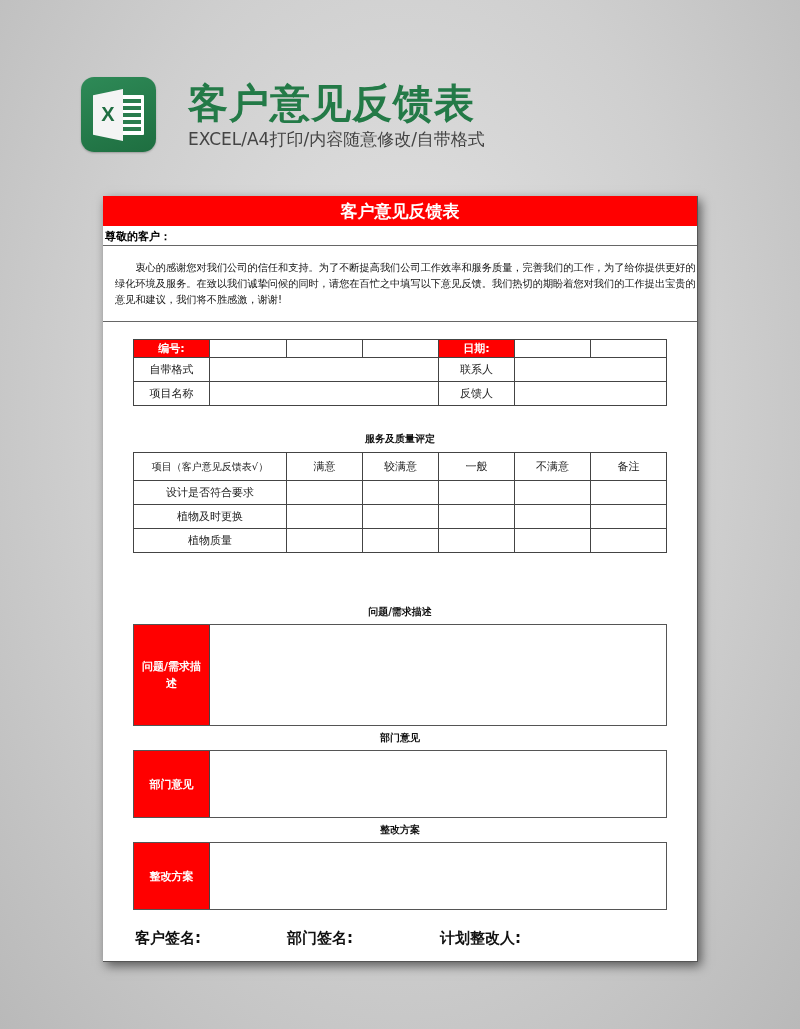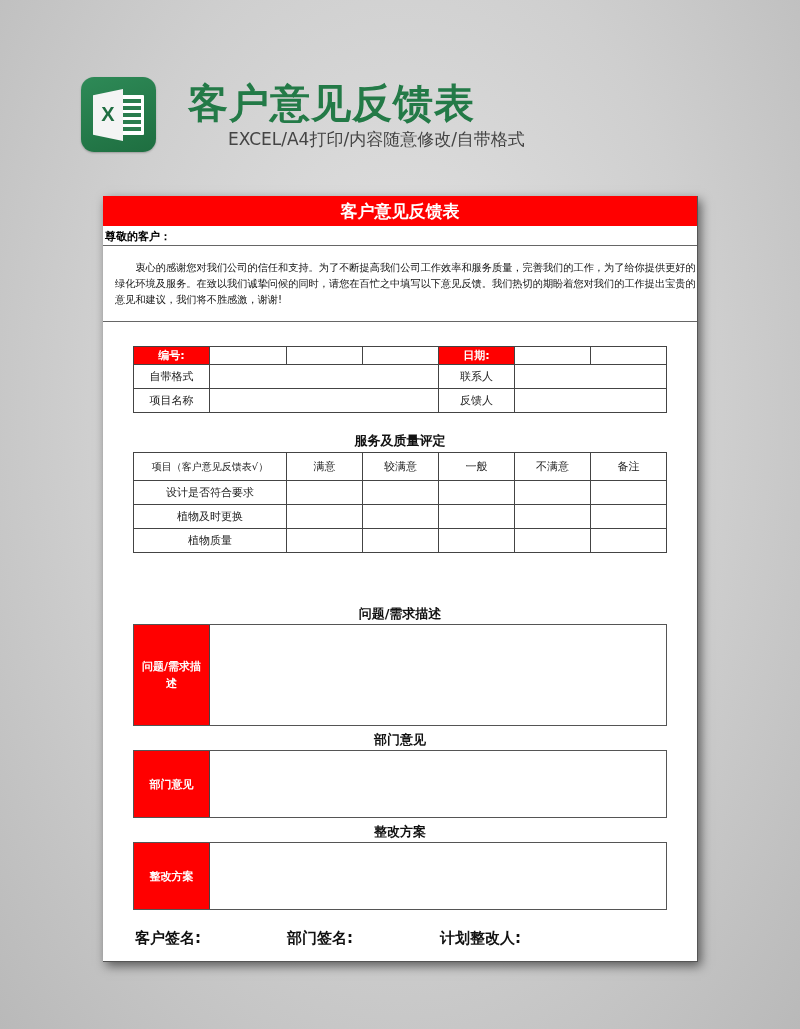--- a/index.html
+++ b/index.html
@@ -12,34 +12,34 @@
   .xl-icon{position:absolute;left:81px;top:77px;width:75px;height:75px;border-radius:13px;
     background:linear-gradient(160deg,#2e8a57,#1e6e40);box-shadow:0 1px 2px rgba(0,0,0,.25);}
   .xl-icon .grid{position:absolute;left:37px;top:18px;width:26px;height:40px;background:#fff;border-radius:1px;}
   .xl-icon .grid i{position:absolute;left:3px;width:20px;height:4px;background:#2a7d4e;}
   .xl-icon .page{position:absolute;left:12px;top:12px;width:30px;height:52px;background:#f4f4f4;
     clip-path:polygon(0 12%,100% 0,100% 100%,0 88%);}
   .xl-icon .x{position:absolute;left:12px;top:26px;width:30px;text-align:center;color:#1f6e41;
     font-family:"Liberation Sans",sans-serif;font-size:20px;font-weight:bold;}
   .big-title{position:absolute;left:188px;top:76px;font-size:40px;font-weight:bold;color:#237a47;letter-spacing:1px;
     font-family:"DejaVu Sans",sans-serif;}
-  .subtitle{position:absolute;left:188px;top:128px;font-size:17px;color:#444;font-family:"DejaVu Sans",sans-serif;margin-left:40px;}
+  .subtitle{position:absolute;left:188px;top:128px;font-size:17px;color:#444;font-family:"DejaVu Sans",sans-serif;}
 
   .sheet{position:absolute;left:103px;top:196px;width:594px;height:765px;background:#fff;
     box-shadow:3px 4px 10px rgba(0,0,0,.55);border-right:1px solid #555;border-bottom:1px solid #555;}
   .sheet-head{position:absolute;left:0;top:0;width:594px;height:30px;background:#ff0000;color:#fff;
     font-size:17px;font-weight:bold;text-align:center;line-height:30px;}
   .greet{position:absolute;left:2px;top:33px;font-size:11px;font-weight:bold;color:#000;}
   .hr{position:absolute;left:0;width:594px;height:1px;background:#666;}
   .intro{position:absolute;left:12px;top:64px;width:588px;font-size:10.2px;line-height:16px;color:#111;text-indent:2em;}
 
   table{border-collapse:collapse;position:absolute;table-layout:fixed;}
   td{border:1px solid #444;font-size:11px;color:#222;text-align:center;padding:0;overflow:hidden;white-space:nowrap;}
   .red{background:#ff0000;color:#fff;font-weight:bold;}
-  .sec-title{position:absolute;left:30px;width:534px;text-align:center;font-size:13px;font-weight:bold;color:#111;}
+  .sec-title{position:absolute;left:30px;width:534px;text-align:center;font-size:10px;font-weight:bold;color:#111;}
   .box{position:absolute;left:30px;width:532px;border:1px solid #555;background:#fff;}
   .box .lab{position:absolute;left:0;top:0;bottom:0;width:76px;background:#ff0000;color:#fff;font-weight:bold;
     font-size:11px;display:flex;align-items:center;justify-content:center;text-align:center;line-height:17px;padding:0 3px;box-sizing:border-box;border-right:1px solid #444;}
   .sig{position:absolute;top:733px;font-size:15px;font-weight:bold;color:#111;}
 </style>
 </head>
 <body>
 
 <div class="banner">
   <div class="xl-icon">
@@ -57,21 +57,21 @@
   <div class="subtitle">EXCEL/A4打印/内容随意修改/自带格式</div>
 </div>
 
 <div class="sheet">
   <div class="sheet-head">客户意见反馈表</div>
   <div class="greet">尊敬的客户：</div>
   <div class="hr" style="top:49px"></div>
   <div class="intro">衷心的感谢您对我们公司的信任和支持。为了不断提高我们公司工作效率和服务质量，完善我们的工作，为了给你提供更好的绿化环境及服务。在致以我们诚挚问候的同时，请您在百忙之中填写以下意见反馈。我们热切的期盼着您对我们的工作提出宝贵的意见和建议，我们将不胜感激，谢谢!</div>
   <div class="hr" style="top:125px"></div>
 
-  <table style="left:30px;top:150px;width:533px;">
+  <table style="left:30px;top:143px;width:533px;">
     <colgroup>
       <col style="width:76px">
         <col style="width:77px">
         <col style="width:76px">
         <col style="width:76px">
       <col style="width:76px">
         <col style="width:76px">
         <col style="width:76px">
     </colgroup>
     <tbody>

